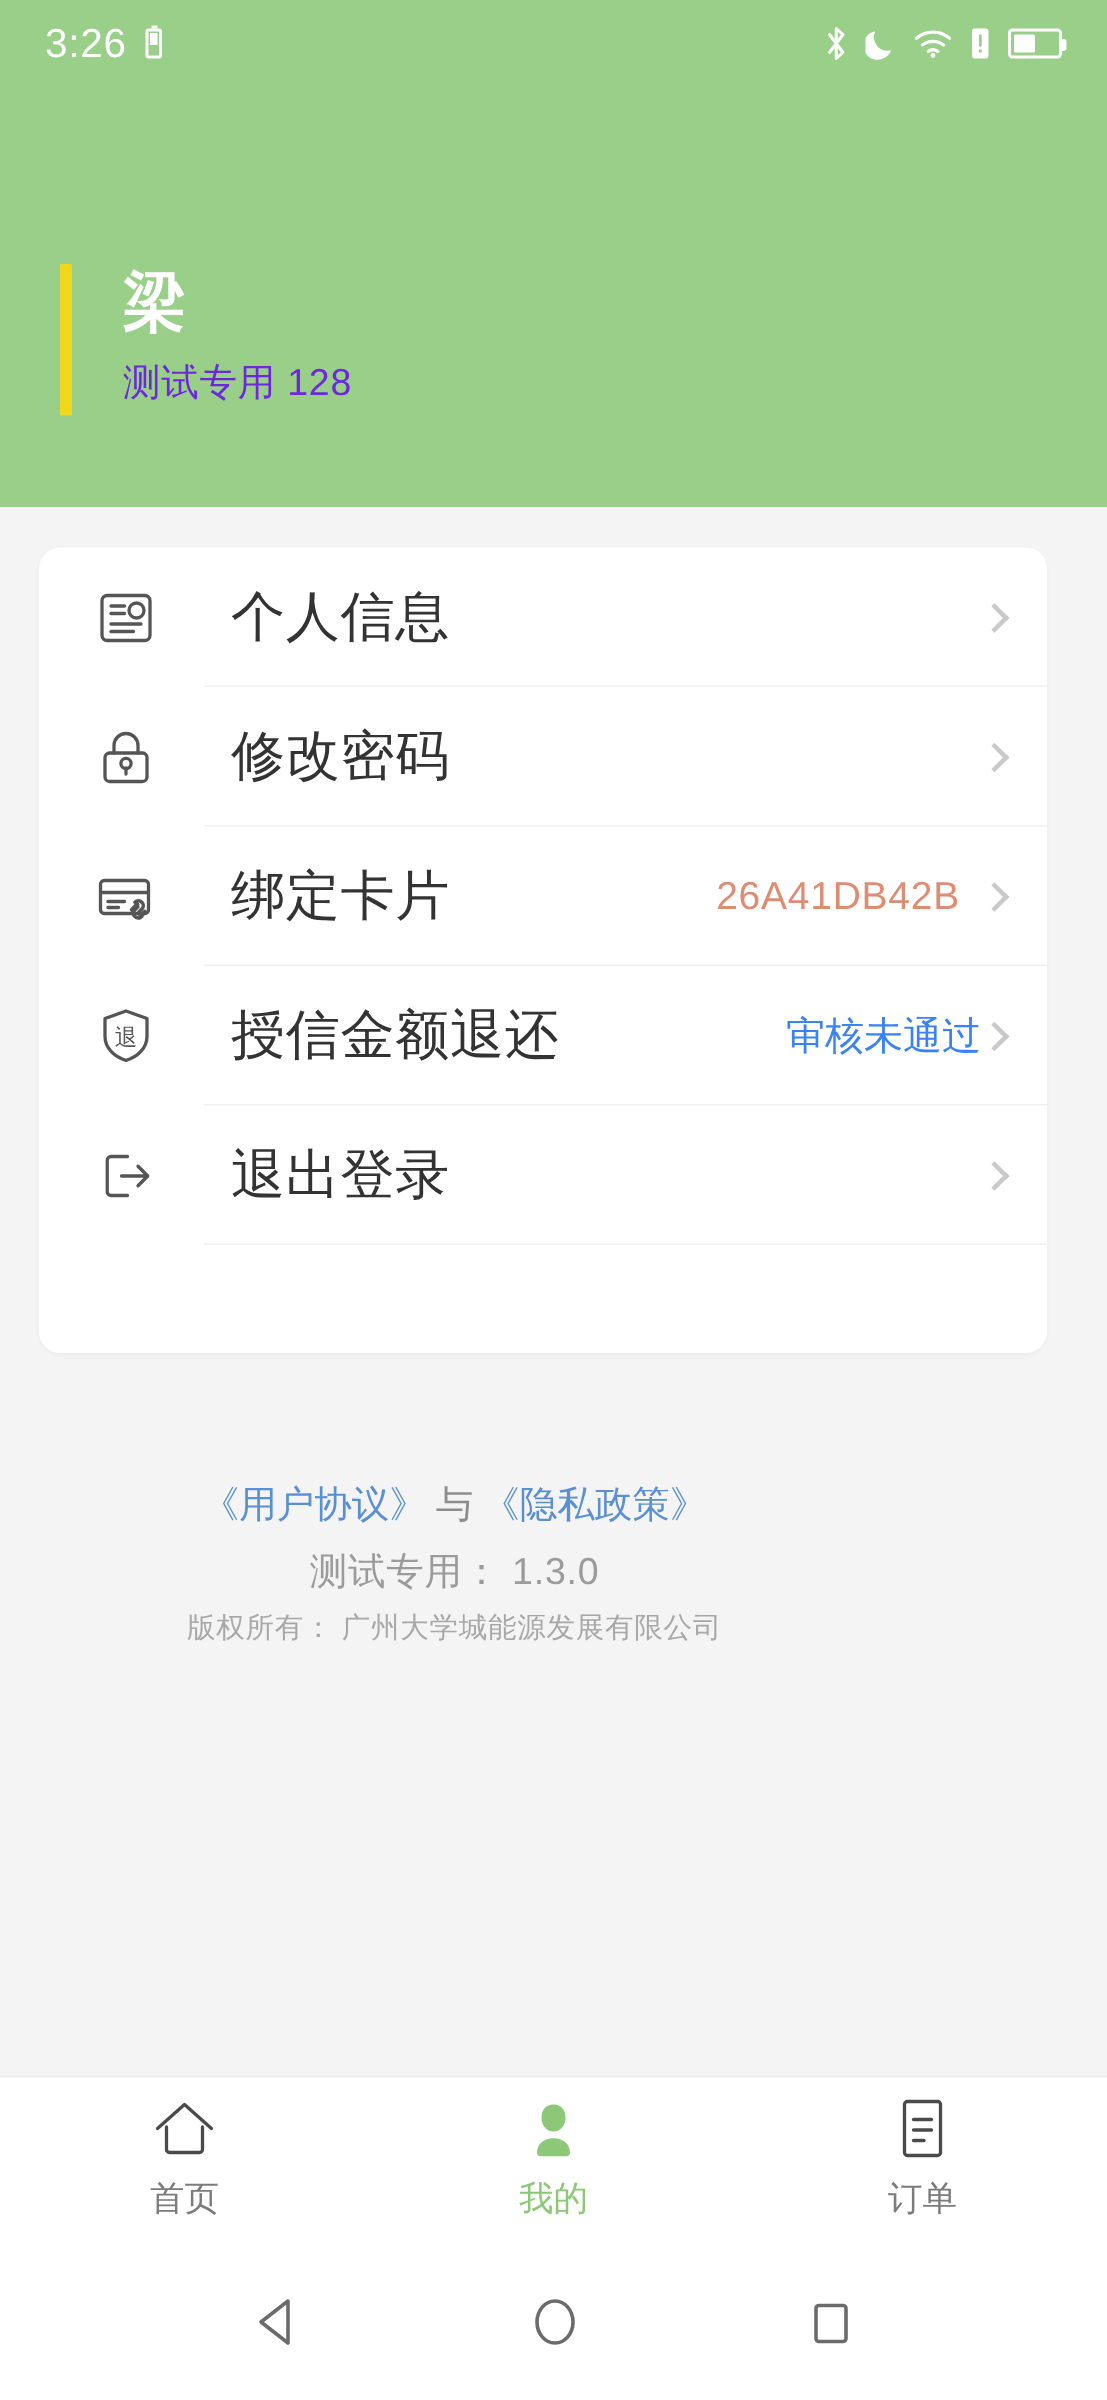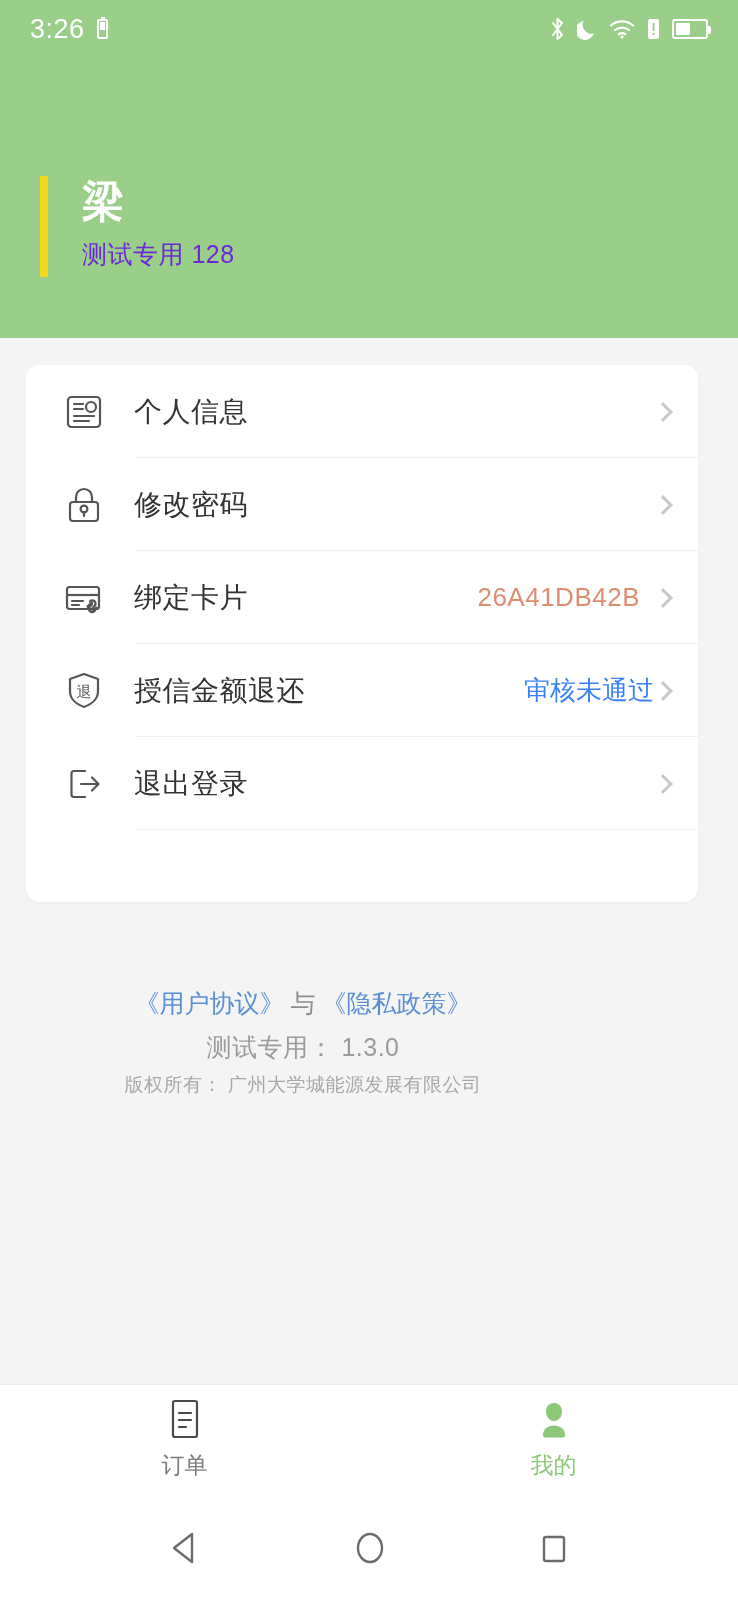--- a/index.html
+++ b/index.html
@@ -69,21 +69,21 @@
     padding-bottom: 72px;
   }
   .row {
     position: relative; display: flex; align-items: center;
     height: 93px; padding: 0 18px 0 24px;
   }
   .row .icon-wrap {
     width: 68px; flex: 0 0 68px; display: flex; align-items: center; justify-content: center;
   }
   .row .label {
-    font-size: 28px; color: #333333; margin-left: 16px; letter-spacing: 0.5px;
+    font-size: 36px; color: #333333; margin-left: 36px; letter-spacing: 0.5px;
   }
   .row .spacer { flex: 1 1 auto; }
   .row .value { font-size: 26px; margin-right: 16px; white-space: nowrap; }
   .value.card-code { color: #DE8C72; letter-spacing: 0.5px; }
   .value.status-warn { color: #3b82f6; margin-right: 2px; }
   .chev {
     width: 14px; height: 14px; border-right: 3px solid #c9c9c9; border-top: 3px solid #c9c9c9;
     transform: rotate(45deg); flex: 0 0 auto; margin-right: 10px;
   }
   .divider {
@@ -247,41 +247,50 @@
   <div class="footer">
     <div class="links">
       <a href="#">《用户协议》</a><span class="sep">与</span><a href="#">《隐私政策》</a>
     </div>
     <div class="version">测试专用： 1.3.0</div>
     <div class="copyright">版权所有： 广州大学城能源发展有限公司</div>
   </div>
 
   <div class="tabbar">
 
+    <div class="tab">
+      <span class="tab-icon">
+        <svg width="44" height="40" viewBox="0 0 44 40">
+          <path d="M4 19L22 3l18 16" fill="none" stroke="#4a4a4a" stroke-width="2.2" stroke-linecap="round" stroke-linejoin="round"></path>
+          <path d="M10 18v15a2 2 0 0 0 2 2h20a2 2 0 0 0 2-2V18" fill="none" stroke="#4a4a4a" stroke-width="2.2" stroke-linecap="round" stroke-linejoin="round"></path>
+        </svg>
+      </span>
+      <span class="tab-label">首页</span>
+    </div>
+
+    <div class="tab active">
+      <span class="tab-icon">
+        <svg width="44" height="42" viewBox="0 0 44 42">
+          <path d="M22 4c5 0 8 3.6 8 8.6S27 22 22 22s-8-4.4-8-9.4S17 4 22 4z" fill="#8CC878"></path>
+          <path d="M11 36c0-6 4.9-9.5 11-9.5S33 30 33 36a2.5 2.5 0 0 1-2.5 2.5h-17A2.5 2.5 0 0 1 11 36z" fill="#8CC878"></path>
+        </svg>
+      </span>
+      <span class="tab-label">我的</span>
+    </div>
 
     <div class="tab">
       <span class="tab-icon">
         <svg width="40" height="44" viewBox="0 0 40 44">
           <rect x="8" y="3" width="24" height="36" rx="2" fill="none" stroke="#4a4a4a" stroke-width="2.2"></rect>
           <line x1="14" y1="15" x2="26" y2="15" stroke="#4a4a4a" stroke-width="2.2" stroke-linecap="round"></line>
           <line x1="14" y1="22" x2="26" y2="22" stroke="#4a4a4a" stroke-width="2.2" stroke-linecap="round"></line>
           <line x1="14" y1="29" x2="21" y2="29" stroke="#4a4a4a" stroke-width="2.2" stroke-linecap="round"></line>
         </svg>
       </span>
       <span class="tab-label">订单</span>
-    </div>
-
-    <div class="tab active">
-      <span class="tab-icon">
-        <svg width="44" height="42" viewBox="0 0 44 42">
-          <path d="M22 4c5 0 8 3.6 8 8.6S27 22 22 22s-8-4.4-8-9.4S17 4 22 4z" fill="#8CC878"></path>
-          <path d="M11 36c0-6 4.9-9.5 11-9.5S33 30 33 36a2.5 2.5 0 0 1-2.5 2.5h-17A2.5 2.5 0 0 1 11 36z" fill="#8CC878"></path>
-        </svg>
-      </span>
-      <span class="tab-label">我的</span>
     </div>
 
   </div>
 
   <div class="navbar">
     <span class="nav-btn">
       <svg width="34" height="36" viewBox="0 0 34 36">
         <path d="M24 4L6 18l18 14z" fill="none" stroke="#6b6b6b" stroke-width="2.4" stroke-linejoin="round"></path>
       </svg>
     </span>

